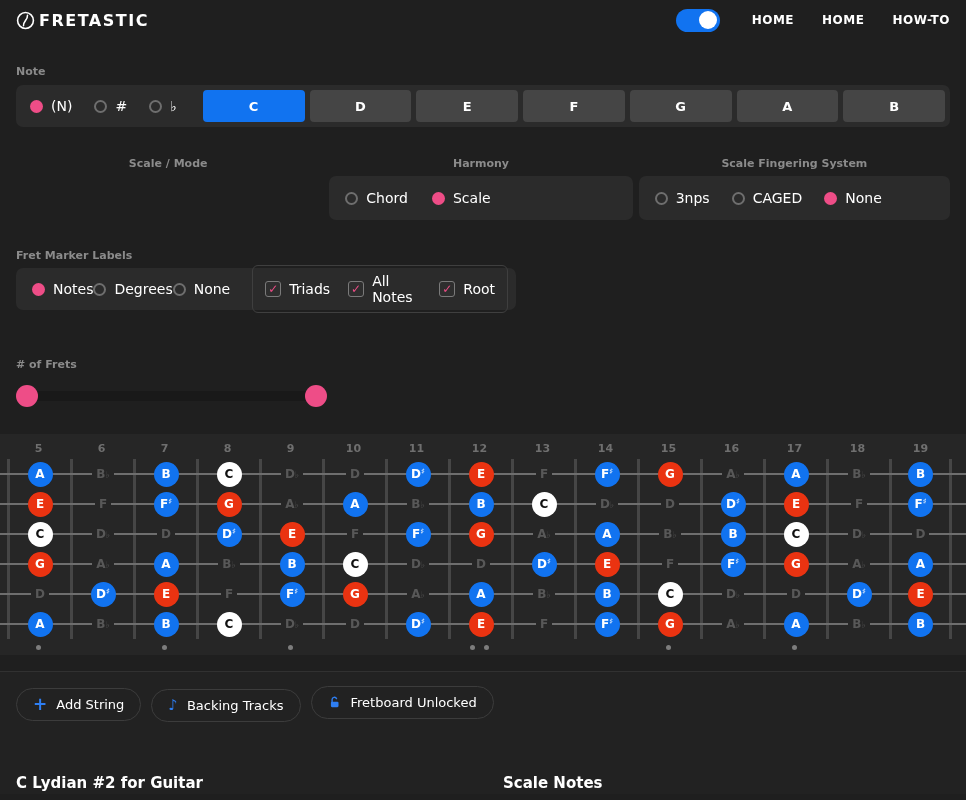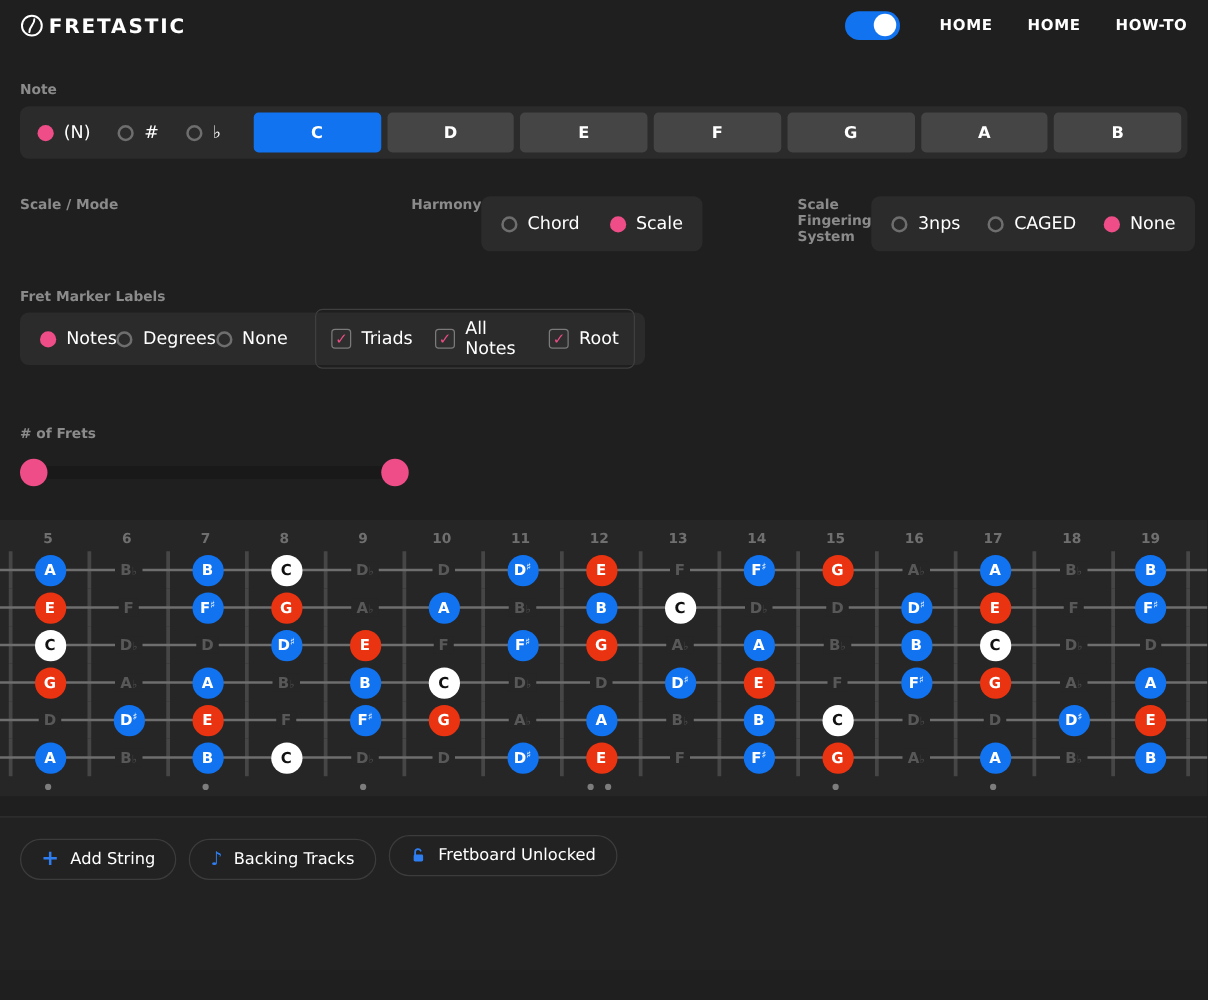--- a/index.html
+++ b/index.html
@@ -32,21 +32,21 @@
   .note-label { margin:25px 0 7px 16px; }
   .note-bar { margin:0 16px; height:42px; display:flex; align-items:center; padding:0 5px 0 14px; }
   .acc-group { display:flex; align-items:center; gap:22px; margin-right:26px; }
   .notes-row { flex:1; display:flex; gap:5px; }
   .note-btn { flex:1; height:32px; border:none; border-radius:4px; background:#454545; color:#fff;
               font-weight:bold; font-size:13px; font-family:inherit; cursor:pointer; }
   .note-btn.sel { background:#1173f0; }
 
   
   .controls-row { display:flex; margin:30px 16px 0; }
-  .col { display:flex; flex-direction:row; }
+  .col { display:flex; flex-direction:column;text-align:center; }
   .col .section-label { margin:0 0 6px 0; }
   .ctrl { height:44px; display:flex; align-items:center; }
   .col-scale { width:305px; margin-right:9px; }
   .col-harmony { width:304px; margin-right:6px; }
   .col-sfs { width:312px; }
   .scale-input { padding:0 12px 0 14px; justify-content:space-between; font-size:14px; cursor:text; }
   .edit-icon { display:flex; cursor:pointer; }
   .harmony-box, .sfs-box { padding:0 16px; gap:24px; }
   .sfs-box { gap:22px; }
 
@@ -683,13 +683,21 @@
         <span>Backing Tracks</span>
       </button><button class="pill">
         <span class="icon">
           <svg width="14" height="15" viewBox="0 0 24 24">
             <path d="M7 11V7a4 4 0 0 1 7.6-1.7" fill="none" stroke="#2e7ef2" stroke-width="2.4" stroke-linecap="round"></path>
             <rect x="5" y="10.5" width="13" height="9.5" rx="2" fill="#2e7ef2"></rect>
           </svg>
         </span>
         <span>Fretboard Unlocked</span>
       </button></div>
+  <div class="footer">
+    <div class="footer-left">
+      <h2>C Lydian #2 for Guitar</h2>
+    </div>
+    <div>
+      <h2>Scale Notes</h2>
+    </div>
+  </div>
 </div>
 
 </body></html>

